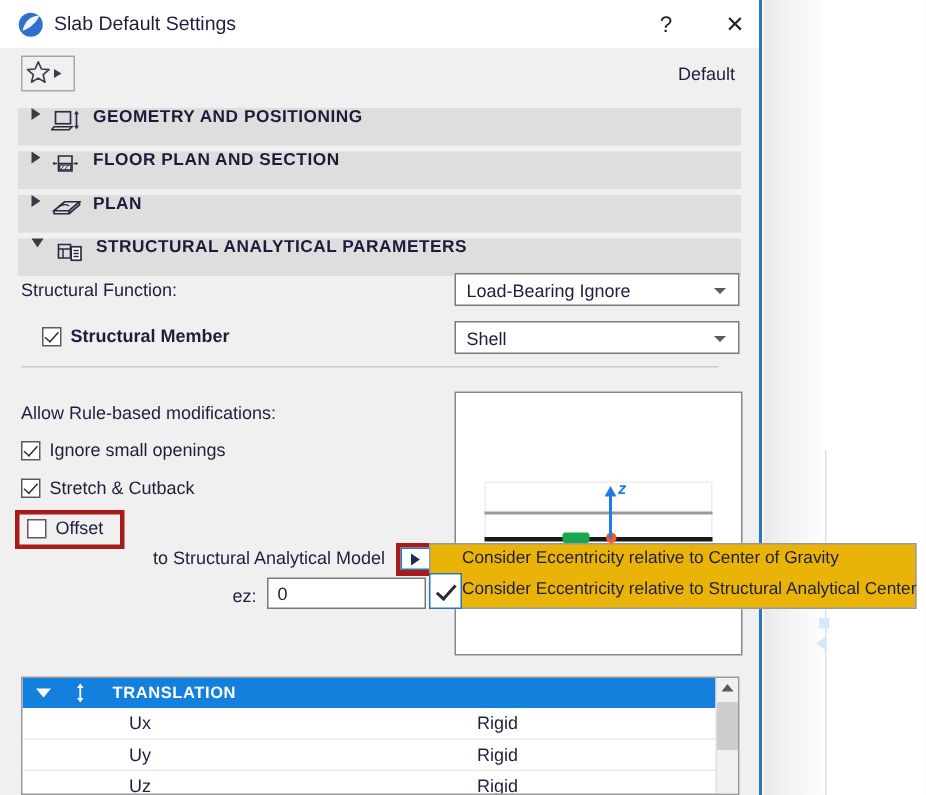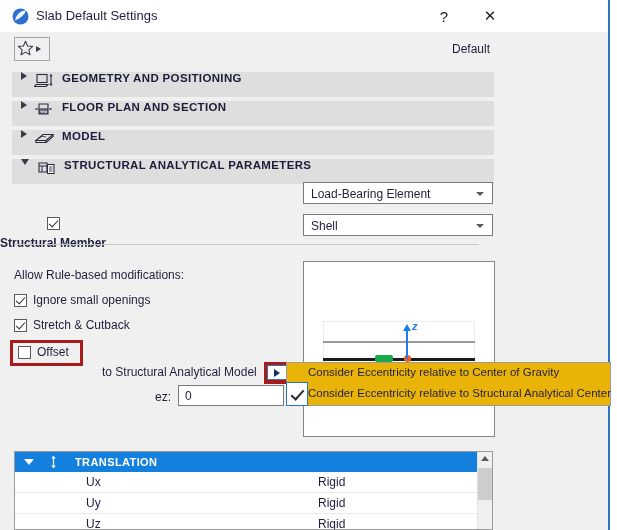--- a/index.html
+++ b/index.html
@@ -17,21 +17,21 @@
   
   .bg-canvas{position:absolute;left:509px;top:0;width:108px;height:530px;background:#ffffff;}
   .bg-gradient{position:absolute;left:509px;top:0;width:40px;height:530px;
     background:linear-gradient(to right,#e9e9e9 0%,#f4f4f4 45%,#fdfdfd 100%);}
   .bg-vline{position:absolute;left:550px;top:300px;width:1px;height:230px;background:#cfe3f5;}
   .bg-mark{position:absolute;left:546px;top:412px;width:7px;height:7px;background:#d8e8f7;}
   .bg-tri{position:absolute;left:544px;top:424px;width:0;height:0;
     border-top:5px solid transparent;border-bottom:5px solid transparent;border-right:7px solid #d6e8f8;}
 
   
-  .dialog{position:absolute;left:0;top:0;width:610px;height:530px;background:#f0f0f0;
+  .dialog{position:absolute;left:0;top:0;width:508px;height:530px;background:#f0f0f0;
           border-right:2px solid #2b76b9;box-sizing:border-box;}
 
   .titlebar{position:relative;height:32px;background:#ffffff;}
   .title-icon{position:absolute;left:12px;top:8px;width:17px;height:17px;}
   .title-text{position:absolute;left:36px;top:8px;font-size:13px;color:#1f1f3d;white-space:nowrap;}
   .tb-btn{position:absolute;top:0;height:32px;width:40px;
           display:flex;align-items:center;justify-content:center;cursor:default;}
   #help-btn{left:424px;}
   #close-btn{left:470px;}
   .glyph-q{font-size:15px;color:#222;line-height:1;}
@@ -220,21 +220,21 @@
       <div class="section">
         <span class="sec-caret collapsed"></span>
         <span class="sec-icon">
           <svg width="22" height="18" viewBox="0 0 22 18">
             <path d="M2 10.5 L9 4.5 L19 4.5 L12 10.5 Z" fill="none" stroke="#2a2a40" stroke-width="1.1"></path>
             <path d="M2 10.5 L2 12.5 L12 12.5 L12 10.5" fill="none" stroke="#2a2a40" stroke-width="1.1"></path>
             <path d="M12 12.5 L19 6.5 L19 4.5" fill="none" stroke="#2a2a40" stroke-width="1.1"></path>
             <path d="M5 8 C7 6.2 10 6.0 12 7.2" fill="none" stroke="#2a2a40" stroke-width="0.9"></path>
           </svg>
         </span>
-        <span class="sec-label">MODEL</span>
+        <span class="sec-label">PLAN</span>
       </div>
 
       <div class="section">
         <span class="sec-caret expanded"></span>
         <span class="sec-icon">
           <svg width="22" height="18" viewBox="0 0 22 18">
             <path d="M3 4 L11 4 L11 13 L3 13 Z" fill="none" stroke="#2a2a40" stroke-width="1.1"></path>
             <line x1="3" y1="7" x2="11" y2="7" stroke="#2a2a40" stroke-width="1"></line>
             <line x1="6" y1="7" x2="6" y2="13" stroke="#2a2a40" stroke-width="1"></line>
             <rect x="11.5" y="5.5" width="6.5" height="9" fill="#ffffff" stroke="#2a2a40" stroke-width="1.1"></rect>
@@ -244,28 +244,29 @@
           </svg>
         </span>
         <span class="sec-label">STRUCTURAL ANALYTICAL PARAMETERS</span>
       </div>
 
     </div>
 
     <div class="form">
 
       <div class="row">
+        <span class="lbl">Structural Function:</span>
         <div class="dd">
-          <span class="dd-val">Load-Bearing Element</span>
+          <span class="dd-val">Load-Bearing Ignore</span>
           <span class="dd-arrow"></span>
         </div>
       </div>
 
       <div class="row" style="margin-top:4px;">
-        <div class="cbrow" style="left:0;top:5px;flex-direction:column;">
+        <div class="cbrow" style="left:28px;top:5px;">
           <span class="cb checked"></span>
           <span class="txt bold">Structural Member</span>
         </div>
         <div class="dd">
           <span class="dd-val">Shell</span>
           <span class="dd-arrow"></span>
         </div>
       </div>
 
       <div class="divider"></div>

